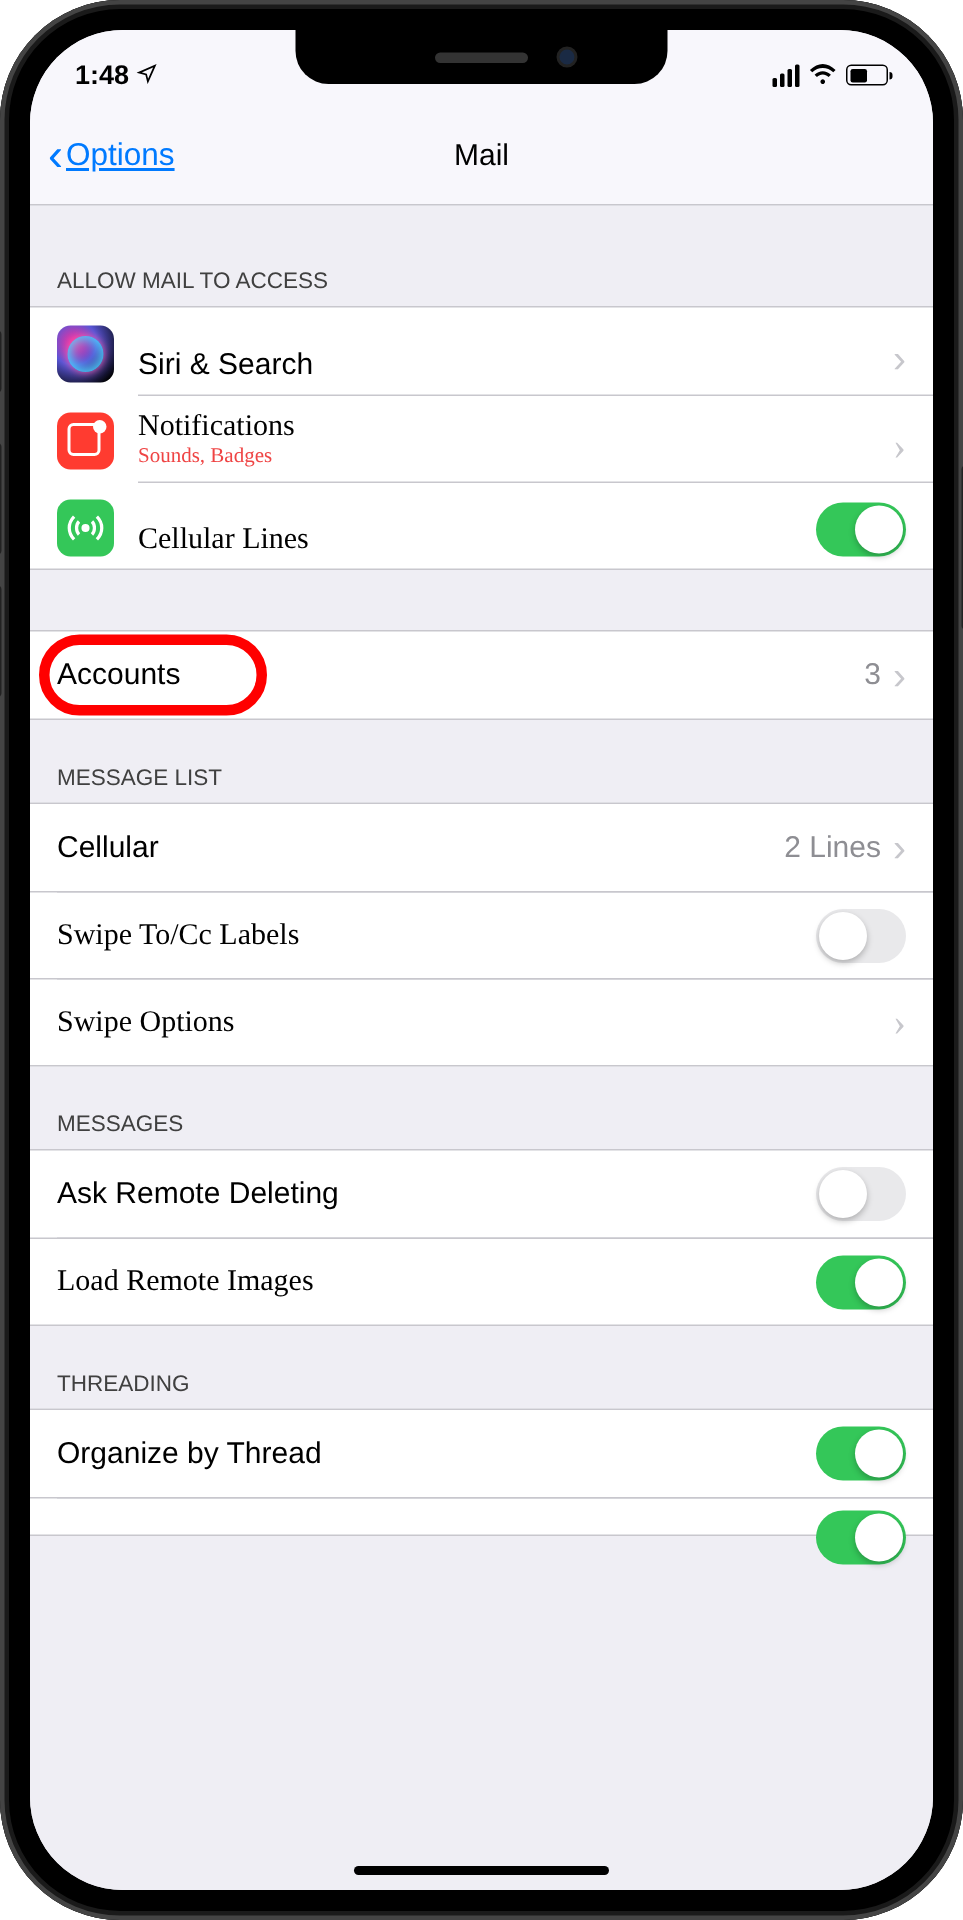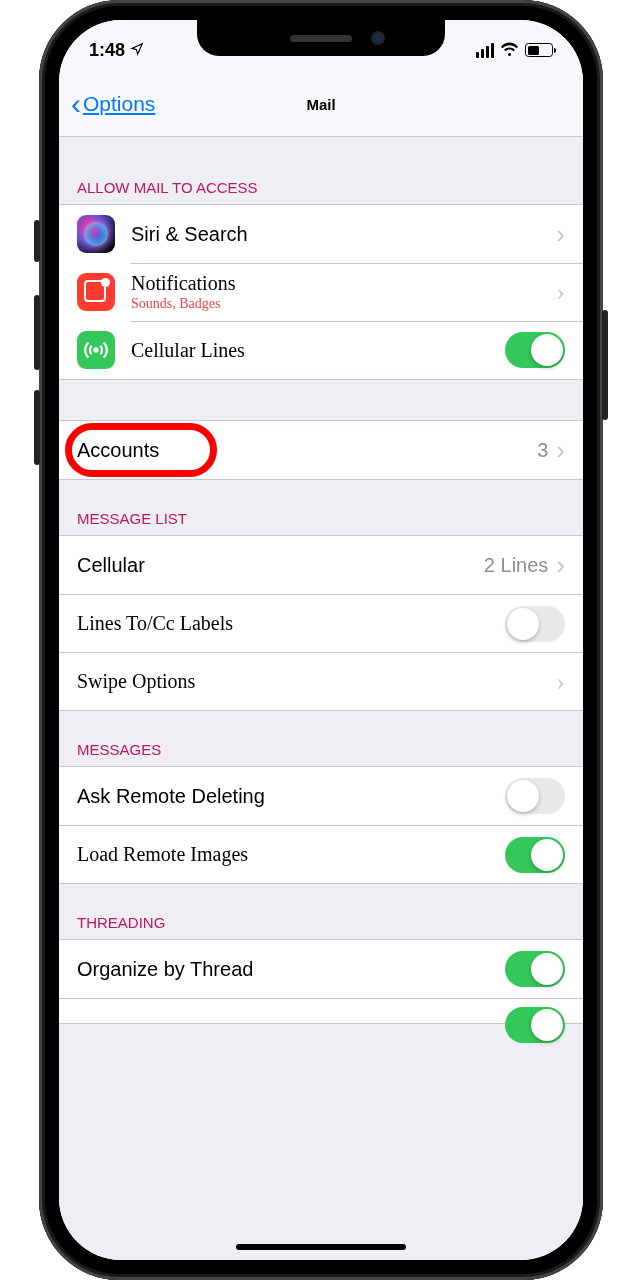--- a/index.html
+++ b/index.html
@@ -6,21 +6,21 @@
   body {
     display: flex;
     justify-content: center;
     align-items: flex-start;
     background: #fff;
     font-family: -apple-system, "Helvetica Neue", Arial, sans-serif;
     width: 642px;
     height: 1280px;
   }
   .phone-frame {
-    width: 564px;
+    width: 642px;
     height: 1280px;
     background: #000;
     border-radius: 80px;
     padding: 20px;
     position: relative;
     box-shadow: inset 0 0 0 3px #444, inset 0 0 0 6px #1a1a1a;
   }
   .side-btn {
     position: absolute;
     background: #222;
@@ -95,44 +95,44 @@
   .back-btn {
     position: absolute;
     left: 12px;
     display: flex;
     align-items: center;
     color: #007aff;
     font-size: 21px;
   }
   .back-chevron { font-size: 30px; font-weight: 400; margin-right: 2px; }
   .back-text { text-decoration: underline; }
-  .header-title { font-size: 15px; font-weight: 700; }
+  .header-title { font-size: 20px; font-weight: 400; }
   .content {
     position: absolute;
     top: 117px; left:0; right:0; bottom: 0;
     overflow-y: auto;
     background: #efeef4;
   }
   .section-header {
     font-size: 15px;
-    color: #be185d;
+    color: #404040;
     padding: 30px 18px 8px;
     text-transform: uppercase;
   }
   .section-header.first { padding-top: 42px; }
   .section-spacer { height: 40px; }
   .cell-group { background: #fff; border-top: 0.5px solid #c8c7cd; border-bottom: 0.5px solid #c8c7cd; }
   .cell {
     display: flex;
     align-items: center;
     min-height: 58px;
     padding: 8px 18px 8px 18px;
     position: relative;
   }
-  .cell.with-icon { padding-left: 18px; }
+  .cell.with-icon { padding-left: 18px; align-items: flex-end; }
   .cell + .cell { border-top: 0.5px solid #c8c7cd; margin-left: 0; font-family: Liberation Serif, serif; }
   .cell.with-icon + .cell.with-icon,
   .cell.with-icon + .cell.with-icon-border {
      border-top: none;
   }
   .cell.with-icon:not(:last-child)::after {
     content:''; position:absolute; bottom:0; left:72px; right:0; height:0.5px; background:#c8c7cd;
   }
   .cell.no-icon:not(:last-child)::after {
     content:''; position:absolute; bottom:0; left:18px; right:0; height:0.5px; background:#c8c7cd;
@@ -281,21 +281,21 @@
       <div class="cell-group">
         <div class="cell no-icon">
           <div class="cell-text">
               <div class="cell-title">Cellular</div>
             </div>
           <span class="cell-detail">2 Lines</span>
           <span class="chevron">›</span>
         </div>
         <div class="cell no-icon">
           <div class="cell-text">
-              <div class="cell-title">Lines To/Cc Labels</div>
+              <div class="cell-title">Swipe To/Cc Labels</div>
             </div>
           <div class="toggle off">
               <div class="toggle-knob"></div>
             </div>
         </div>
         <div class="cell no-icon">
           <div class="cell-text">
               <div class="cell-title">Swipe Options</div>
             </div>
           <span class="chevron">›</span>

